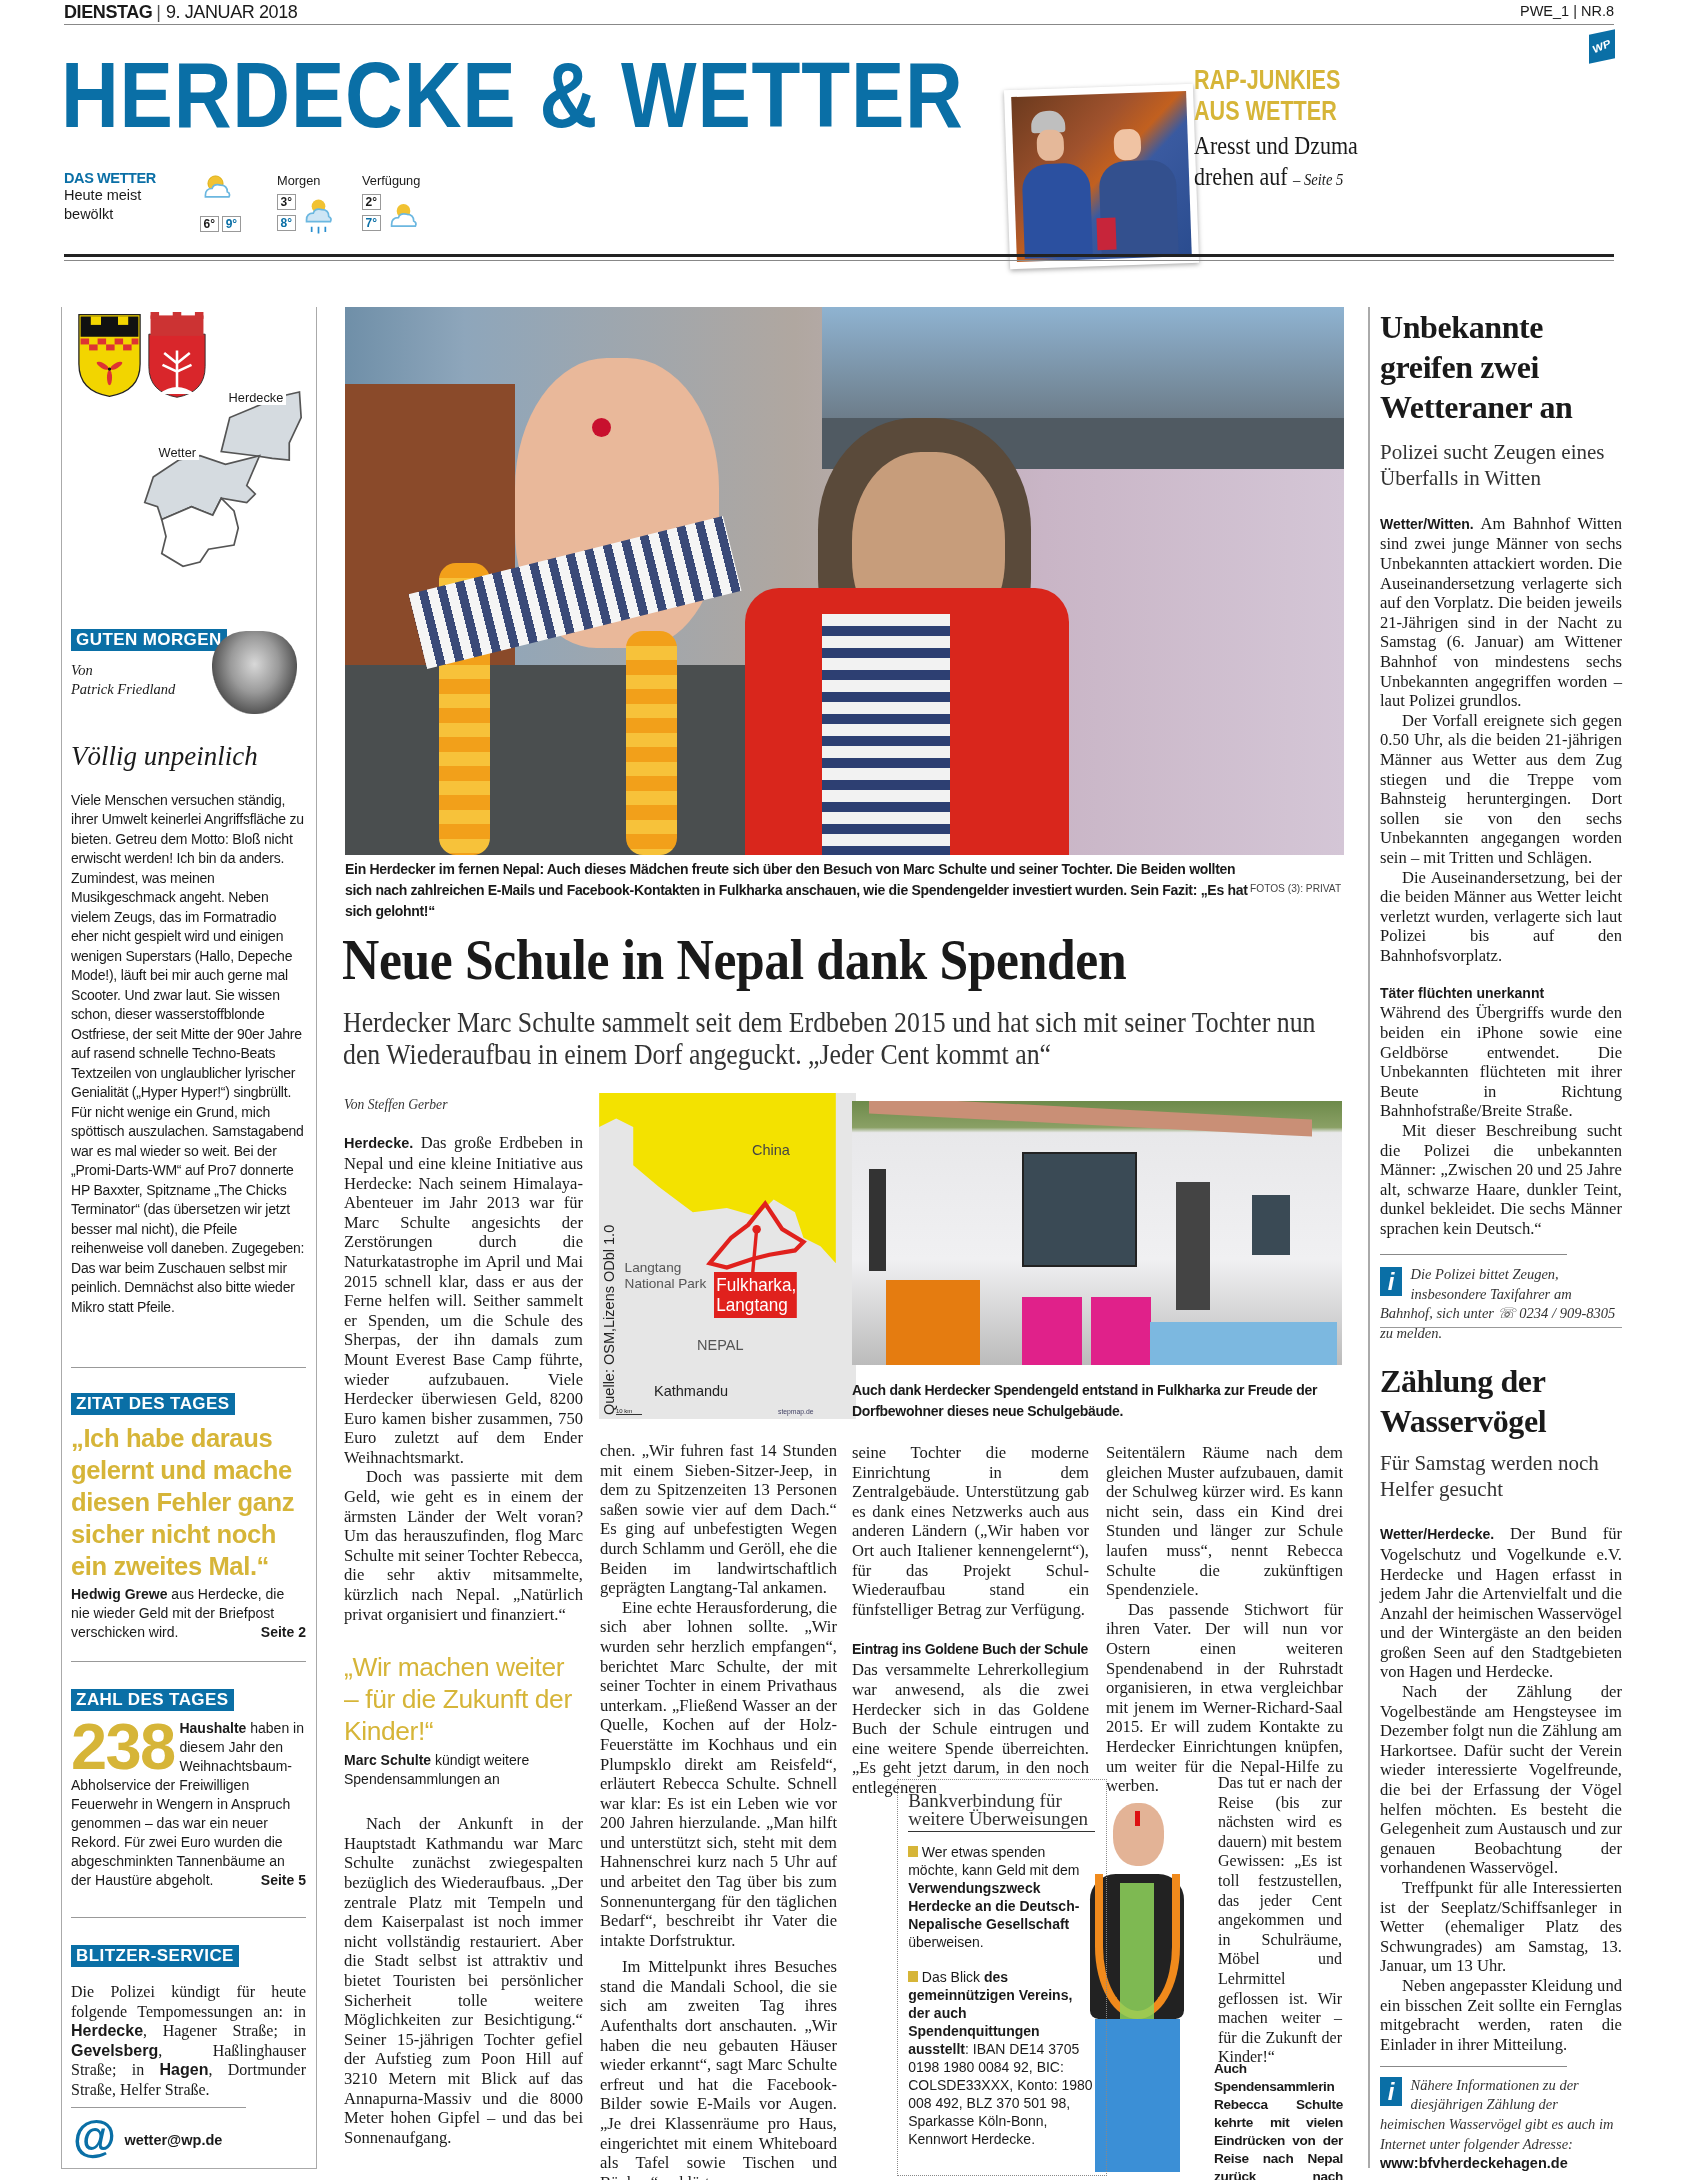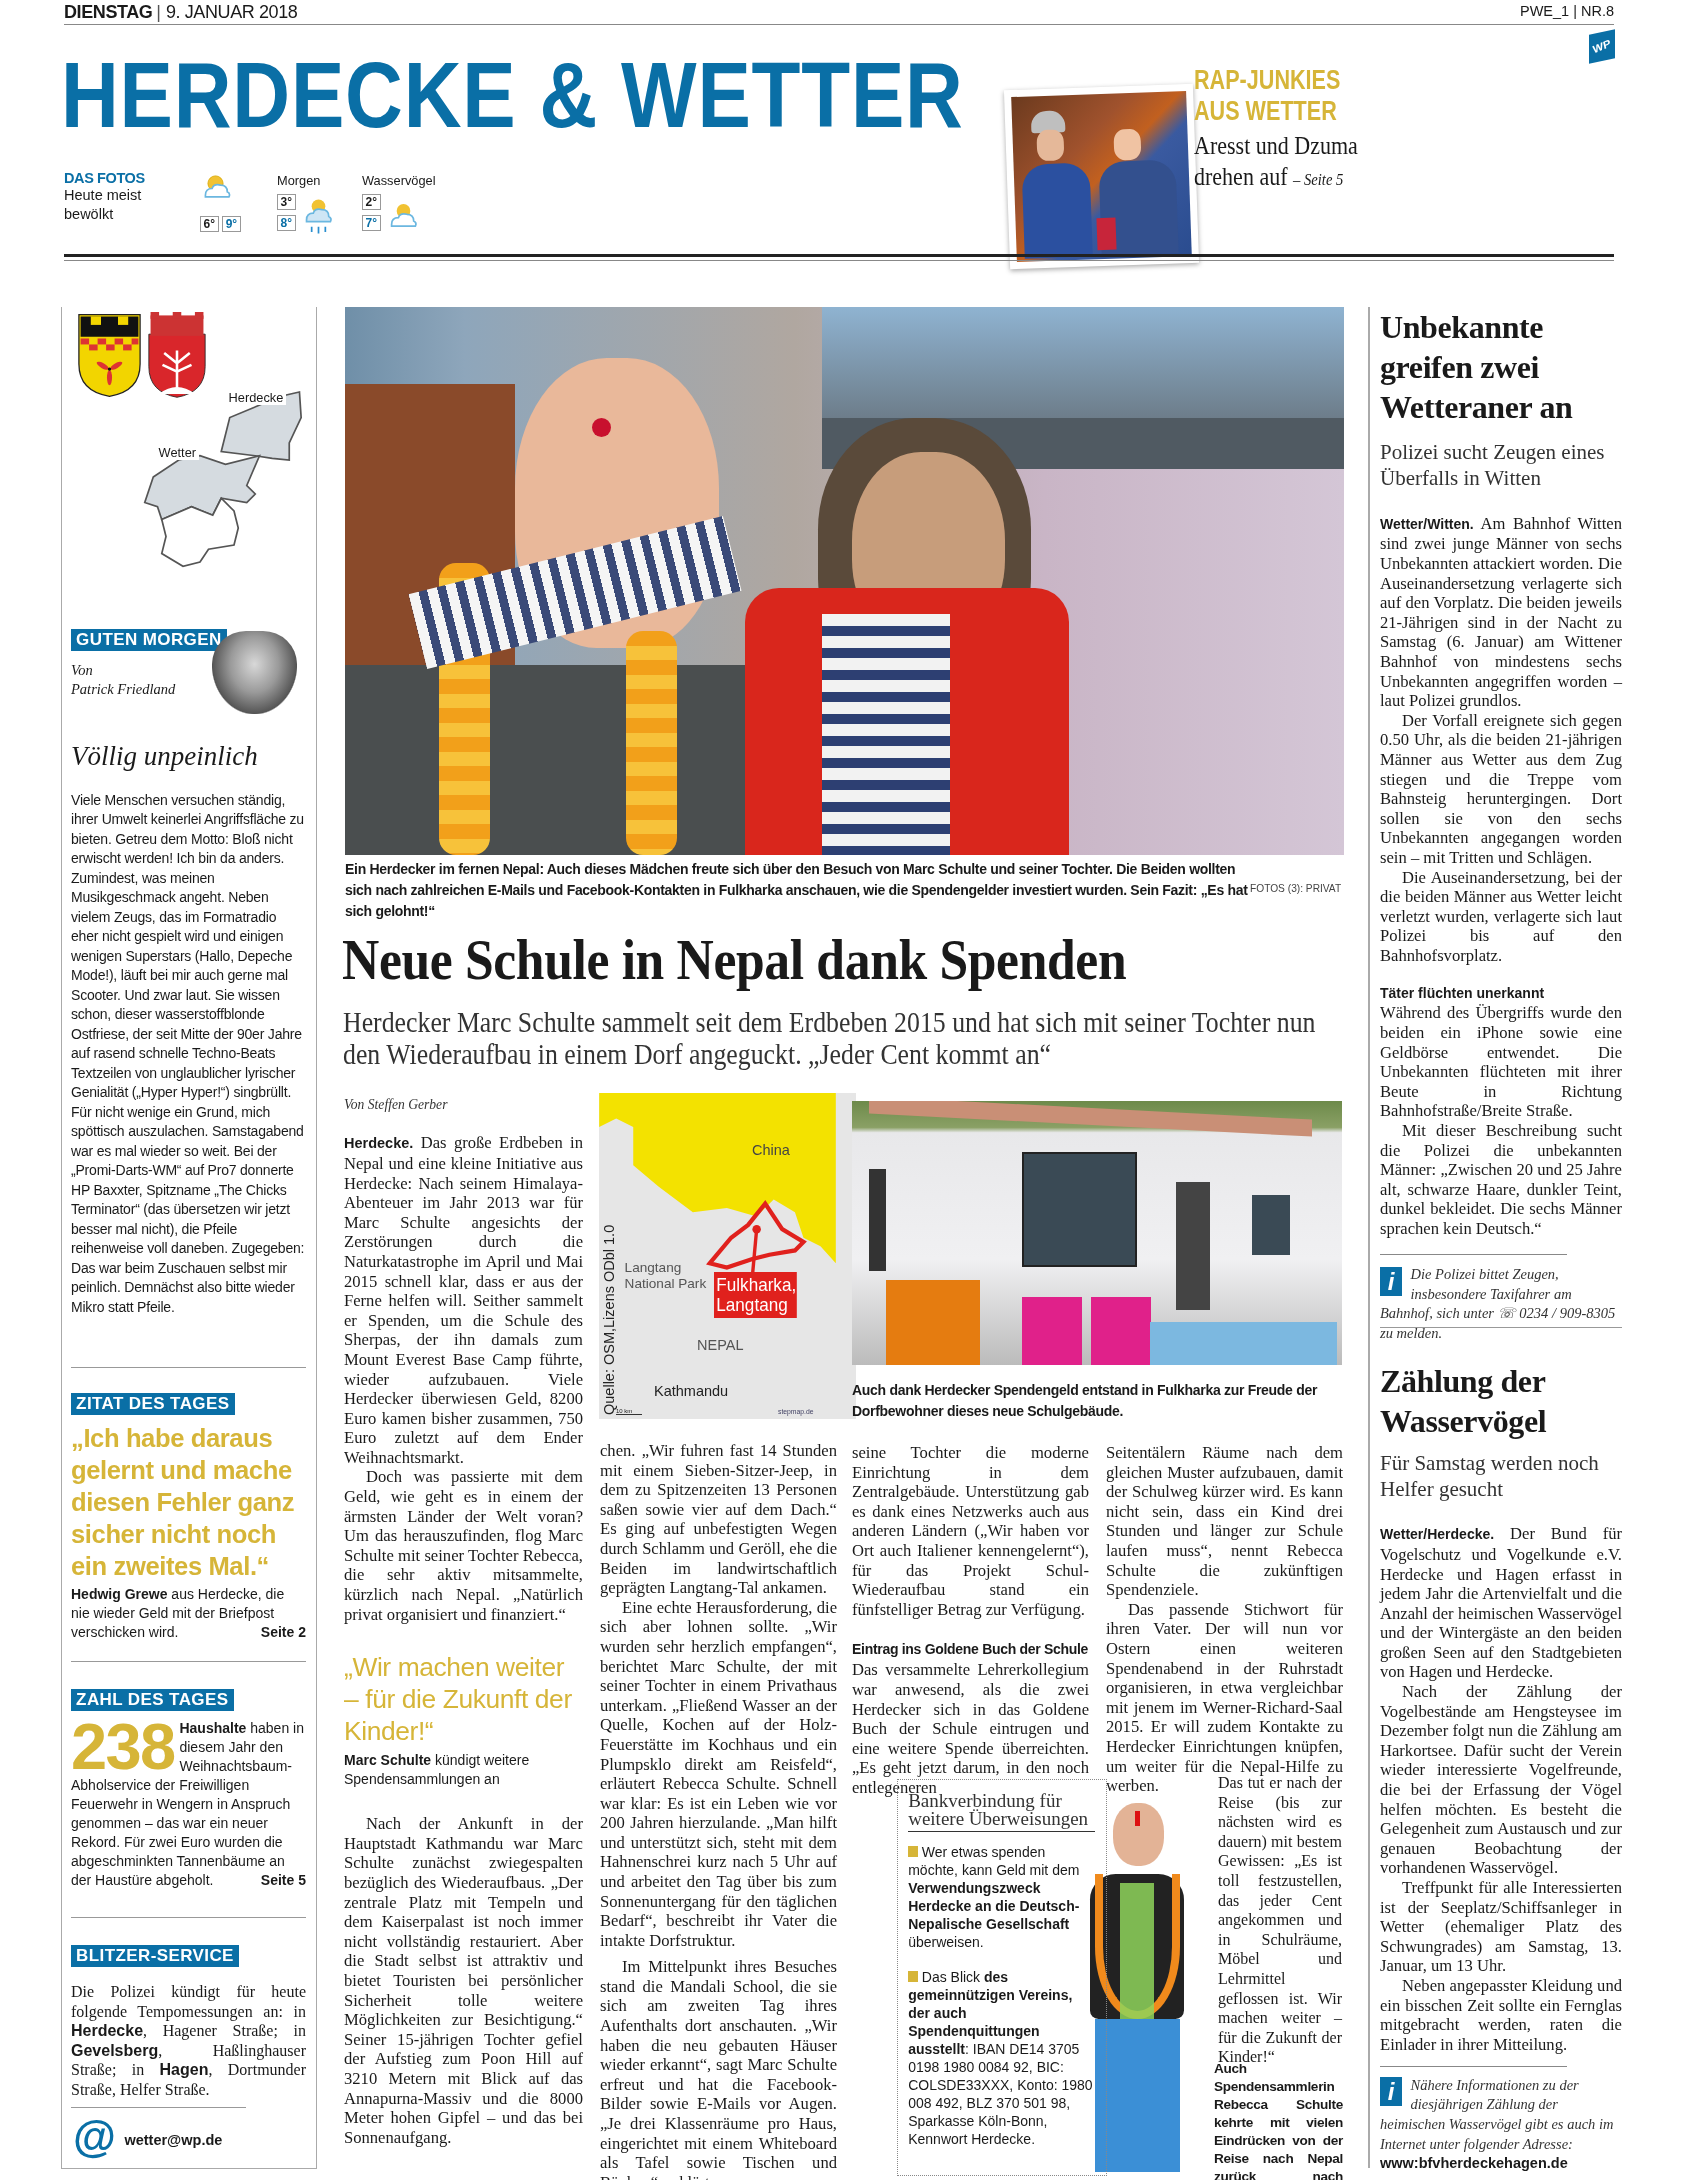--- a/index.html
+++ b/index.html
@@ -29,21 +29,21 @@
   <span style="position:absolute;right:0;top:1.7px;font-size:14.5px;">PWE_1 | NR.8</span>
 </div>
 
 <div class="abs" style="left:1589px;top:32px;width:25.6px;height:29px;background:#0a6fa6;transform:skewY(-12deg);">
   <span class="sans" style="display:block;color:#fff;font-weight:bold;font-size:11px;text-align:center;line-height:29px;transform:rotate(-12deg);">WP</span>
 </div>
 
 <div class="abs sans" style="left:61px;top:48px;font-size:92px;font-weight:bold;color:#0a6fa6;letter-spacing:0.9px;transform:scaleX(0.87);transform-origin:left top;line-height:94px;white-space:nowrap;">HERDECKE &amp; WETTER</div>
 
 <div class="abs" style="left:64px;top:170px;width:392px;height:77px;">
-  <div class="sans blue" style="font-weight:bold;font-size:14.5px;letter-spacing:-0.4px;">DAS FOTOS</div>
+  <div class="sans blue" style="font-weight:bold;font-size:14.5px;letter-spacing:-0.4px;">DAS WETTER</div>
   <div class="sans" style="font-size:14.5px;line-height:19px;width:94px;">Heute meist bewölkt</div>
 
   <div class="abs" style="left:136px;top:0;width:31px;height:37px;">
     <svg width="31" height="37" viewBox="0 0 36 44">
         <circle cx="18" cy="16" r="9" fill="#f1c232" stroke="#d9a800" stroke-width="1"></circle>
         <path d="M6 30 q0-8 8-8 q2-6 10-4 q8 0 8 8 q4 2 2 6 H6z" fill="#fff" stroke="#6bb7e0" stroke-width="2"></path>
       </svg>
   </div>
   <div class="abs sans" style="left:136px;top:46px;display:flex;gap:3.4px;">
     <span style="border:0.9px solid #999;font-size:12px;font-weight:bold;padding:0 2.6px;">6°</span>
@@ -54,21 +54,21 @@
     <span style="border:0.9px solid #999;font-size:12px;font-weight:bold;padding:0 2.6px;">3°</span>
     <span style="border:0.9px solid #999;font-size:12px;font-weight:bold;padding:0 2.6px;color:#0a6fa6;">8°</span>
   </div>
   <div class="abs" style="left:239px;top:25.6px;width:31px;height:41px;">
     <svg width="31" height="41" viewBox="0 0 36 48">
         <circle cx="18" cy="12" r="8" fill="#f1c232"></circle>
         <path d="M4 28 q0-8 8-8 q2-6 10-4 q8 0 8 8 q4 2 2 6 H4z" fill="#cfe6f5" stroke="#6bb7e0" stroke-width="2"></path>
         <path d="M10 36 v6 M18 36 v8 M26 36 v6" stroke="#2a8fd0" stroke-width="2"></path>
       </svg>
   </div>
-  <div class="abs sans" style="left:298px;top:3.4px;font-size:12.8px;">Wasservögel</div>
+  <div class="abs sans" style="left:298px;top:3.4px;font-size:12.8px;">Verfügung</div>
   <div class="abs sans" style="left:298px;top:24px;display:flex;flex-direction:column;gap:5.1px;">
     <span style="border:0.9px solid #999;font-size:12px;font-weight:bold;padding:0 2.6px;">2°</span>
     <span style="border:0.9px solid #999;font-size:12px;font-weight:bold;padding:0 2.6px;color:#0a6fa6;">7°</span>
   </div>
   <div class="abs" style="left:324px;top:29px;width:31px;height:34px;">
     <svg width="31" height="34" viewBox="0 0 36 40">
         <circle cx="18" cy="14" r="8" fill="#f1c232"></circle>
         <path d="M4 30 q0-8 8-8 q2-6 10-4 q8 0 8 8 q4 2 2 6 H4z" fill="#fff" stroke="#6bb7e0" stroke-width="2"></path>
       </svg>
   </div>

